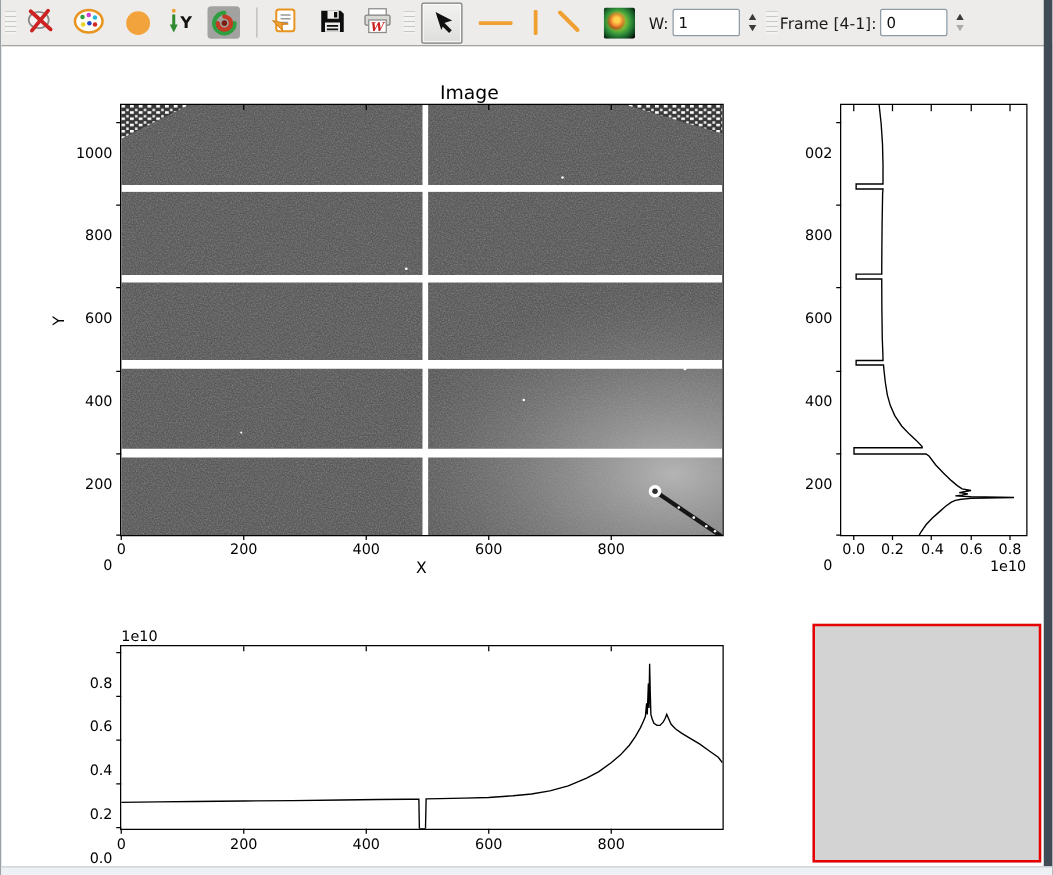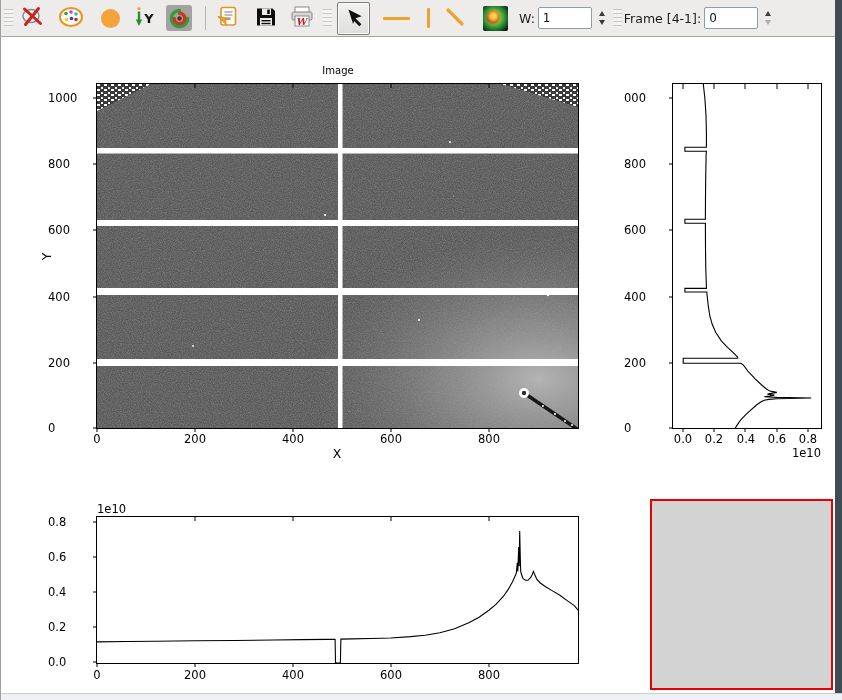--- a/index.html
+++ b/index.html
@@ -36,21 +36,21 @@
   
   .frame{position:absolute;border:1px solid #000;box-sizing:border-box;pointer-events:none;}
   #main-frame{left:95px;top:83px;width:483px;height:346px;}
   #right-frame{left:671px;top:83px;width:150px;height:346px;}
   #bottom-frame{left:95px;top:516px;width:483px;height:148px;}
   #ccd{position:absolute;left:96px;top:84px;}
   #rp-chart{position:absolute;left:672px;top:84px;}
   #bp-chart{position:absolute;left:96px;top:517px;}
   #ticks-overlay{position:absolute;left:0;top:0;pointer-events:none;}
   .tl{position:absolute;font-size:11.5px;color:#000;line-height:14px;}
-  .tl.r{width:42px;}
+  .tl.r{width:42px;text-align:right;margin-top:24px;}
   .tl.c{width:40px;text-align:center;}
   .mp-ylabels div{right:752px;}
   .mp-ylabels div:nth-child(1){top:91px}.mp-ylabels div:nth-child(2){top:157px}
   .mp-ylabels div:nth-child(3){top:223px}.mp-ylabels div:nth-child(4){top:290px}
   .mp-ylabels div:nth-child(5){top:356px}.mp-ylabels div:nth-child(6){top:421px}
   .mp-xlabels div{top:432px;}
   .mp-xlabels div:nth-child(1){left:76px}.mp-xlabels div:nth-child(2){left:174px}
   .mp-xlabels div:nth-child(3){left:272px}.mp-xlabels div:nth-child(4){left:370px}
   .mp-xlabels div:nth-child(5){left:468px}
   .rp-ylabels div{right:176px;}
@@ -62,21 +62,21 @@
   .rp-xlabels div:nth-child(3){left:730px}.rp-xlabels div:nth-child(4){left:761px}
   .rp-xlabels div:nth-child(5){left:792px}
   .bp-ylabels div{right:752px;}
   .bp-ylabels div:nth-child(1){top:515px}.bp-ylabels div:nth-child(2){top:550px}
   .bp-ylabels div:nth-child(3){top:585px}.bp-ylabels div:nth-child(4){top:620px}
   .bp-ylabels div:nth-child(5){top:655px}
   .bp-xlabels div{top:668px;}
   .bp-xlabels div:nth-child(1){left:76px}.bp-xlabels div:nth-child(2){left:174px}
   .bp-xlabels div:nth-child(3){left:272px}.bp-xlabels div:nth-child(4){left:370px}
   .bp-xlabels div:nth-child(5){left:468px}
-  #plot-title{position:absolute;top:65px;left:276px;width:122px;text-align:center;font-size:10px;color:#000;}
+  #plot-title{position:absolute;top:65px;left:276px;width:122px;text-align:right;font-size:15px;color:#000;}
   #xaxis-label{position:absolute;top:446px;left:316px;width:40px;text-align:center;font-size:12.5px;color:#000;}
   #yaxis-label{position:absolute;top:249px;left:42px;font-size:12.5px;color:#000;transform:rotate(-90deg);}
   #rp-offset{position:absolute;top:446px;left:768px;width:52px;text-align:right;font-size:11.5px;color:#000;}
   #bp-offset{position:absolute;top:502px;left:96px;font-size:11.5px;color:#000;}
   #red-box{position:absolute;left:649px;top:499px;width:183px;height:191px;background:#d3d3d3;
            border:2px solid #e60000;box-sizing:border-box;}
 </style>
 </head>
 <body>
 
@@ -279,21 +279,21 @@
     <div class="tl c">400</div>
     <div class="tl c">600</div>
     <div class="tl c">800</div>
   </div>
 
   <svg id="rp-chart" width="148" height="344">
       <polyline points="30.3,0.0 31.9,14.8 33.0,31.3 33.4,47.7 33.4,62.2 33.4,63.2 11.9,63.2 11.9,67.2 33.4,67.2 33.1,70.8 32.7,93.8 32.5,113.6 32.4,131.7 32.4,135.3 11.9,135.3 11.9,139.2 32.4,139.2 32.4,143.2 32.5,162.9 32.8,186.0 33.3,199.2 33.4,203.1 33.4,204.4 11.9,204.4 11.9,208.0 33.8,208.0 34.2,212.3 35.3,222.2 36.9,232.1 39.2,240.3 42.8,248.5 48.3,256.8 54.5,263.3 60.0,268.3 64.7,273.2 64.7,274.2 10.2,274.2 10.2,279.2 67.8,279.2 70.2,280.8 75.6,288.0 81.9,294.6 88.1,300.5 92.8,304.5 96.7,307.1 103.8,308.4 98.3,309.4 94.4,310.1 101.4,311.1 96.7,312.1 91.3,312.7 103.8,313.4 138.2,314.0 103.8,314.7 96.0,315.4 91.3,316.3 88.1,317.7 83.5,321.0 78.0,325.9 72.5,330.8 67.8,335.8 63.9,341.4 62.4,344.0" fill="none" stroke="#000" stroke-width="1.1"></polyline>
     </svg>
   <div class="frame" id="right-frame"></div>
   <div class="rp-ylabels">
-    <div class="tl r">000</div>
+    <div class="tl r">002</div>
     <div class="tl r">800</div>
     <div class="tl r">600</div>
     <div class="tl r">400</div>
     <div class="tl r">200</div>
     <div class="tl r">0</div>
   </div>
   <div class="rp-xlabels">
     <div class="tl">0.0</div>
     <div class="tl">0.2</div>
     <div class="tl">0.4</div>

